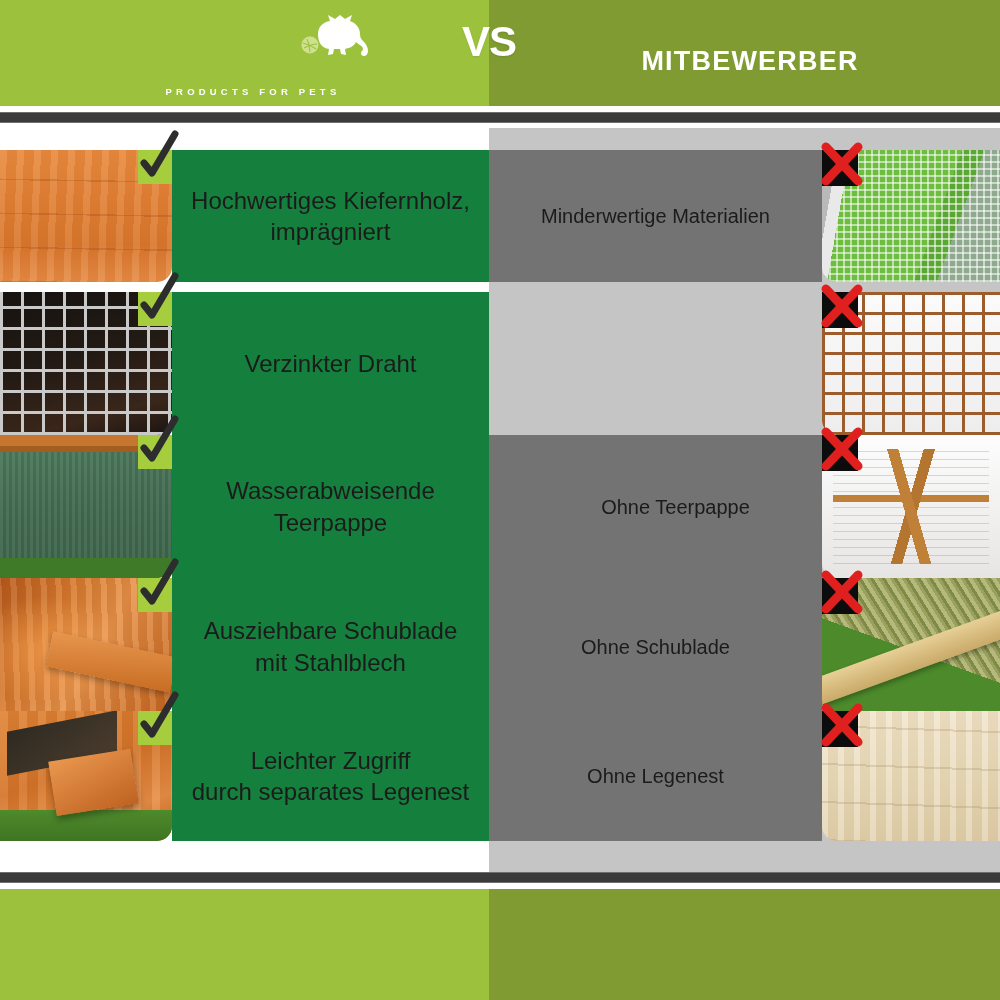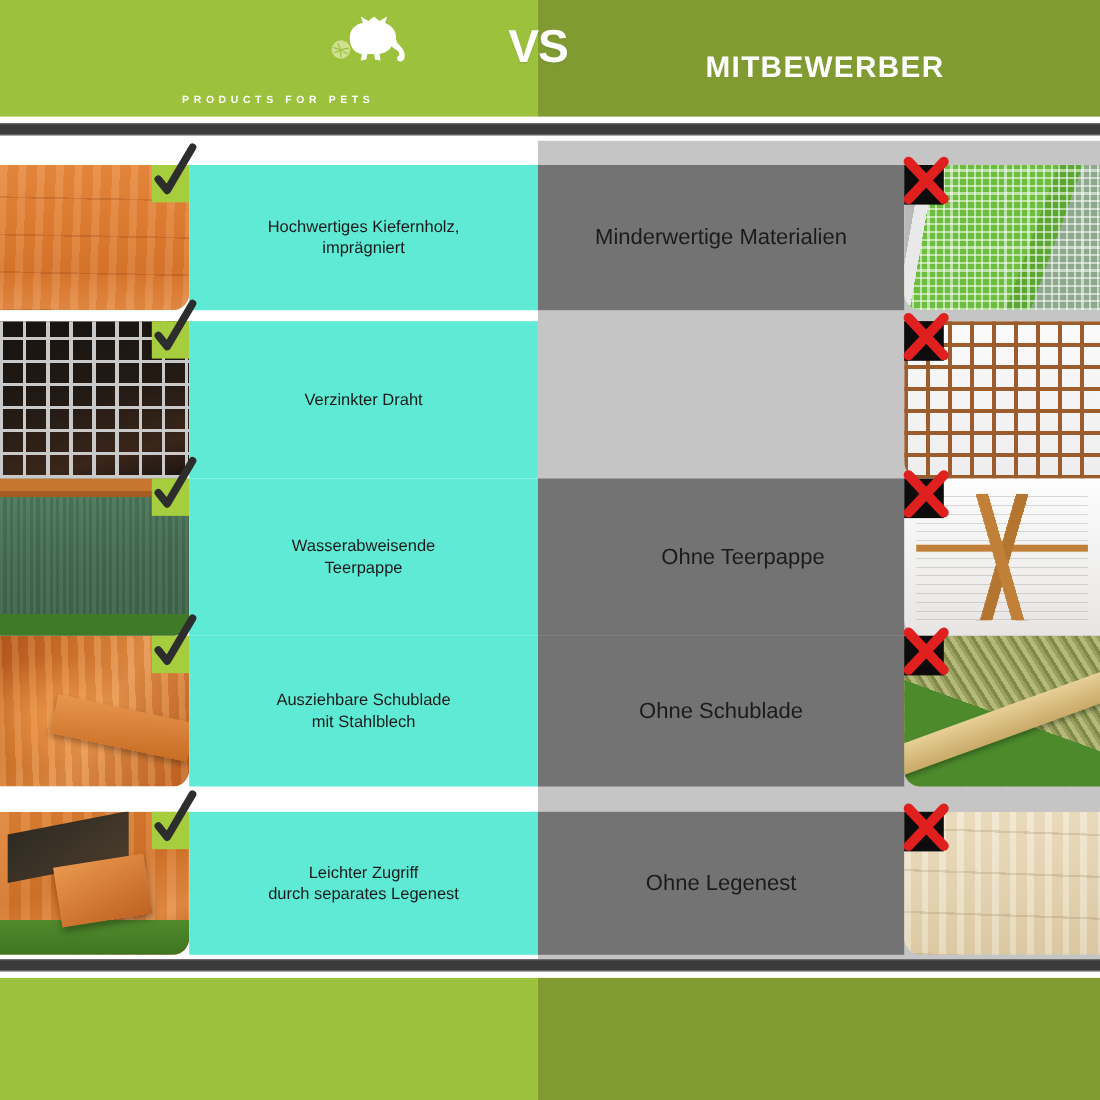--- a/index.html
+++ b/index.html
@@ -72,21 +72,21 @@
     position: absolute; top: 0; overflow: hidden;
   }
   .cell-img.left  { left: 0;   width: 172px; border-radius: 0 0 15px 0; }
   .cell-img.right { left: 822px; width: 178px; border-radius: 0 0 0 15px; }
 
   .cell-text {
     position: absolute; top: 0; display: flex;
     align-items: center; justify-content: center; text-align: center;
     color: #1b1b1b; line-height: 1.30;
   }
-  .cell-text.left  { left: 172px; width: 317px; background: #5eead4; font-size: 15px; }
+  .cell-text.left  { left: 172px; width: 317px; background: #15803d; font-size: 24px; }
   .cell-text.right { left: 489px; width: 333px; background: #737373; font-size: 20px; }
 
   
   .badge-check {
     position: absolute; left: 138px; top: 0; width: 34px; height: 34px;
     background: #a6cd3d; z-index: 5;
   }
   .badge-check svg { position: absolute; left: -2px; top: -17px; width: 42px; height: 52px; overflow: visible; }
 
   .badge-x {
@@ -302,21 +302,21 @@
         <div class="cell-img right" style="height:137px">
           <div class="pic pic-hay"></div>
         </div>
         <div class="badge-x">
           <svg viewBox="0 0 56 54">
             <path d="M13 8 L45 42" stroke="#e01f1f" stroke-width="9" stroke-linecap="round" fill="none"></path>
             <path d="M45 8 L13 42" stroke="#e01f1f" stroke-width="9" stroke-linecap="round" fill="none"></path>
           </svg>
         </div>
       </div>
-      <div class="row" style="top: 738px; height: 130px;">
+      <div class="row" style="top: 711px; height: 130px;">
         <div class="cell-img left" style="height:130px">
           <div class="pic pic-coop"></div>
         </div>
         <div class="badge-check">
           <svg viewBox="0 0 42 52">
             <path d="M8 30 L16 40 L39 1" fill="none" stroke="#2d2d2d" stroke-width="7" stroke-linecap="round" stroke-linejoin="round"></path>
           </svg>
         </div>
         <div class="cell-text left" style="height: 130px; white-space: pre-line;">Leichter Zugriff
 durch separates Legenest</div>

